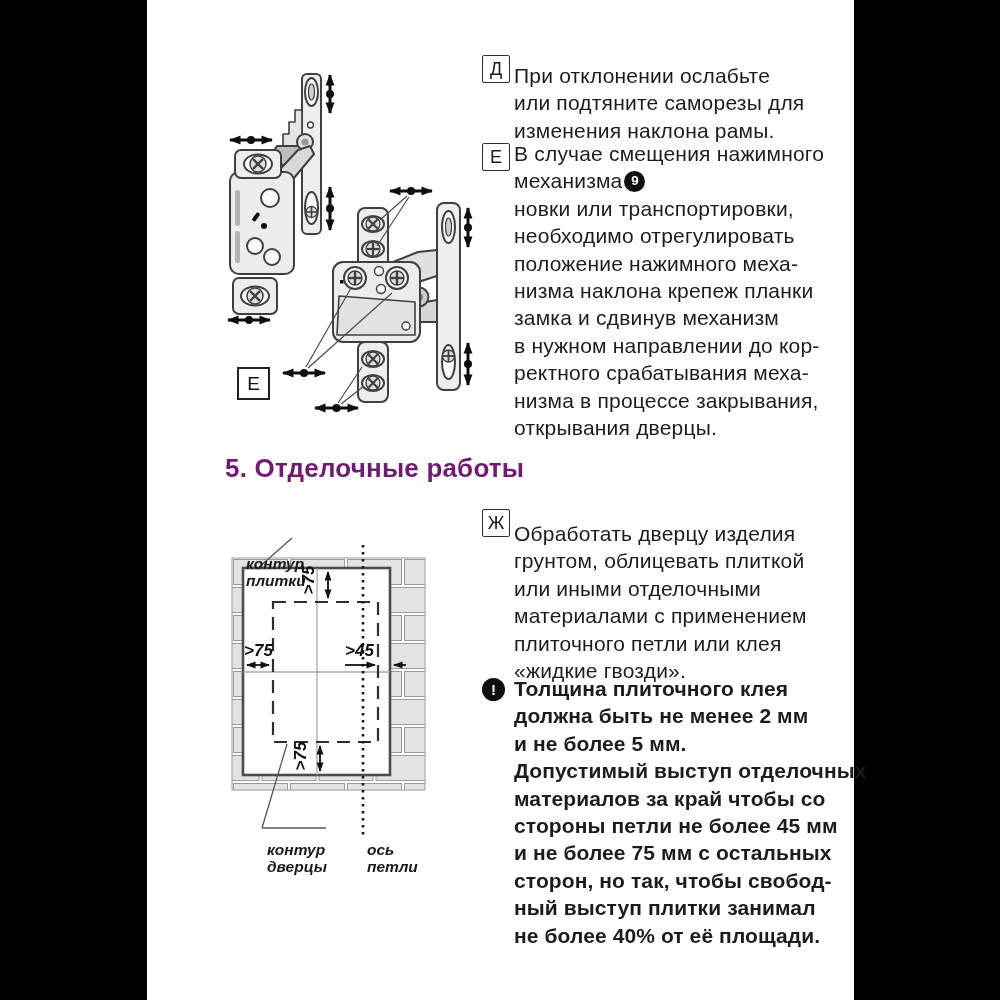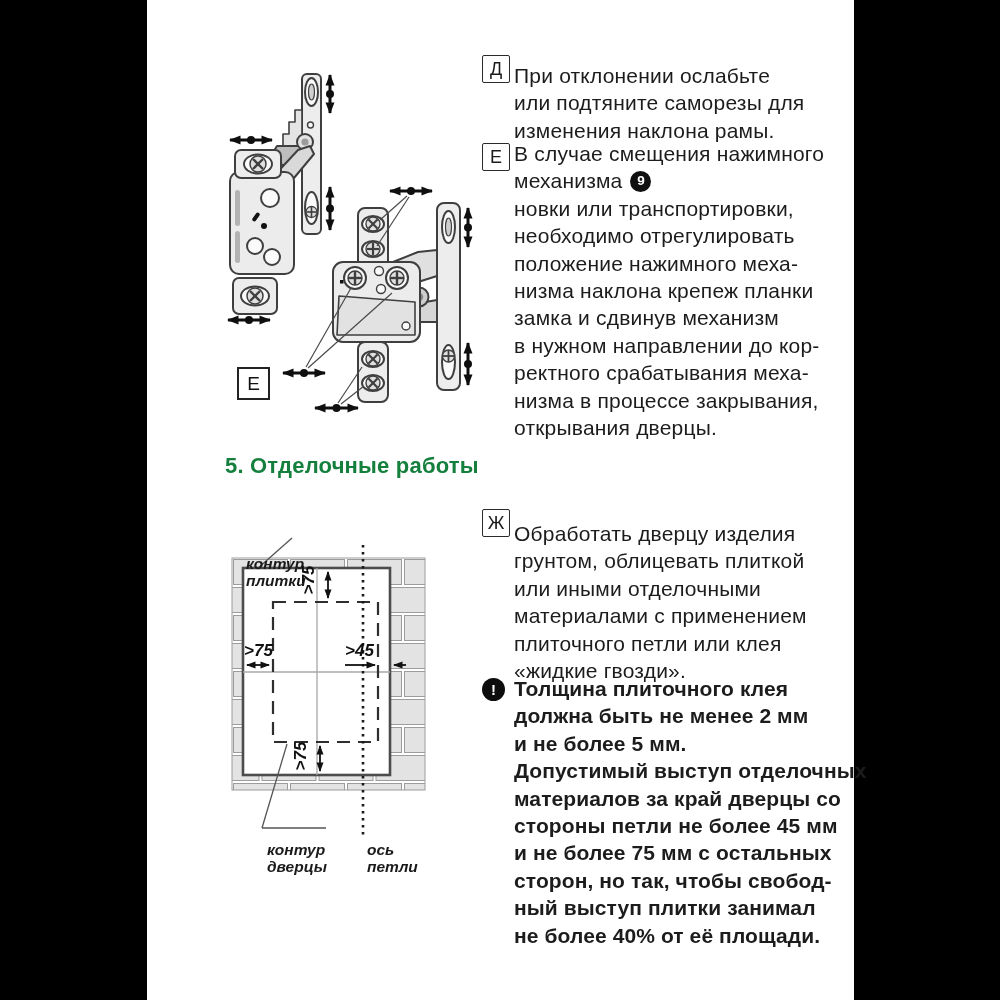--- a/index.html
+++ b/index.html
@@ -11,26 +11,26 @@
   .badge{position:absolute;width:26px;height:26px;border:1.7px solid #2b2b2b;border-radius:2px;
          display:flex;align-items:center;justify-content:center;font-size:18px;font-weight:500;
          color:#1b1b1b;background:#fff;}
   .ebox{position:absolute;left:90px;top:367px;width:29px;height:29px;border:2px solid #222;
         display:flex;align-items:center;justify-content:center;font-size:19px;color:#111;background:#fff;}
   
   .tblock{position:absolute;left:367px;width:350px;color:#1c1c1c;font-size:21px;line-height:27.4px;
           letter-spacing:0.2px;font-weight:500;}
   .tblock .tl{white-space:nowrap;}
   .warn{font-weight:700;letter-spacing:0.1px;}
-  .l2{display:flex;align-items:center;gap:8px;}
+  .l2{display:flex;align-items:center;gap:2px;}
   .nbadge{display:inline-flex;flex:0 0 auto;width:21px;height:21px;border-radius:50%;background:#101010;
           color:#fff;font-size:13.5px;font-weight:700;align-items:center;justify-content:center;}
   .bang{position:absolute;left:335px;top:678px;width:23px;height:23px;border-radius:50%;background:#0d0d0d;
         color:#fff;display:flex;align-items:center;justify-content:center;font-weight:700;font-size:15px;}
-  .heading{position:absolute;left:78px;top:453px;font-size:22px;font-weight:700;color:#15803d;letter-spacing:0.2px;}
+  .heading{position:absolute;left:78px;top:453px;font-size:26px;font-weight:700;color:#701a75;letter-spacing:0.2px;}
   
   .dlabel{position:absolute;font-style:italic;font-weight:700;font-size:15.5px;line-height:16.5px;color:#1a1a1a;margin-top:48px;}
   .dim{position:absolute;font-style:italic;font-weight:700;font-size:17px;color:#111;}
   .rot{width:36px;height:20px;display:flex;justify-content:center;align-items:center;
        transform:rotate(-90deg);transform-origin:center;}
   svg{display:block;}
 </style>
 </head>
 <body>
 
@@ -249,21 +249,21 @@
       <div class="tl">плиточного петли или клея</div>
       <div class="tl">«жидкие гвозди».</div>
     </div>
 
     <div class="bang">!</div>
     <div class="tblock warn" style="top:675px;">
       <div class="tl">Толщина плиточного клея</div>
       <div class="tl">должна быть не менее 2 мм</div>
       <div class="tl">и не более 5 мм.</div>
       <div class="tl">Допустимый выступ отделочных</div>
-      <div class="tl">материалов за край дверцы со</div>
+      <div class="tl">материалов за край чтобы со</div>
       <div class="tl">стороны петли не более 45 мм</div>
       <div class="tl">и не более 75 мм с остальных</div>
       <div class="tl">сторон, но так, чтобы свобод-</div>
       <div class="tl">ный выступ плитки занимал</div>
       <div class="tl">не более 40% от её площади.</div>
     </div>
 
   </div>
 </div>
 

